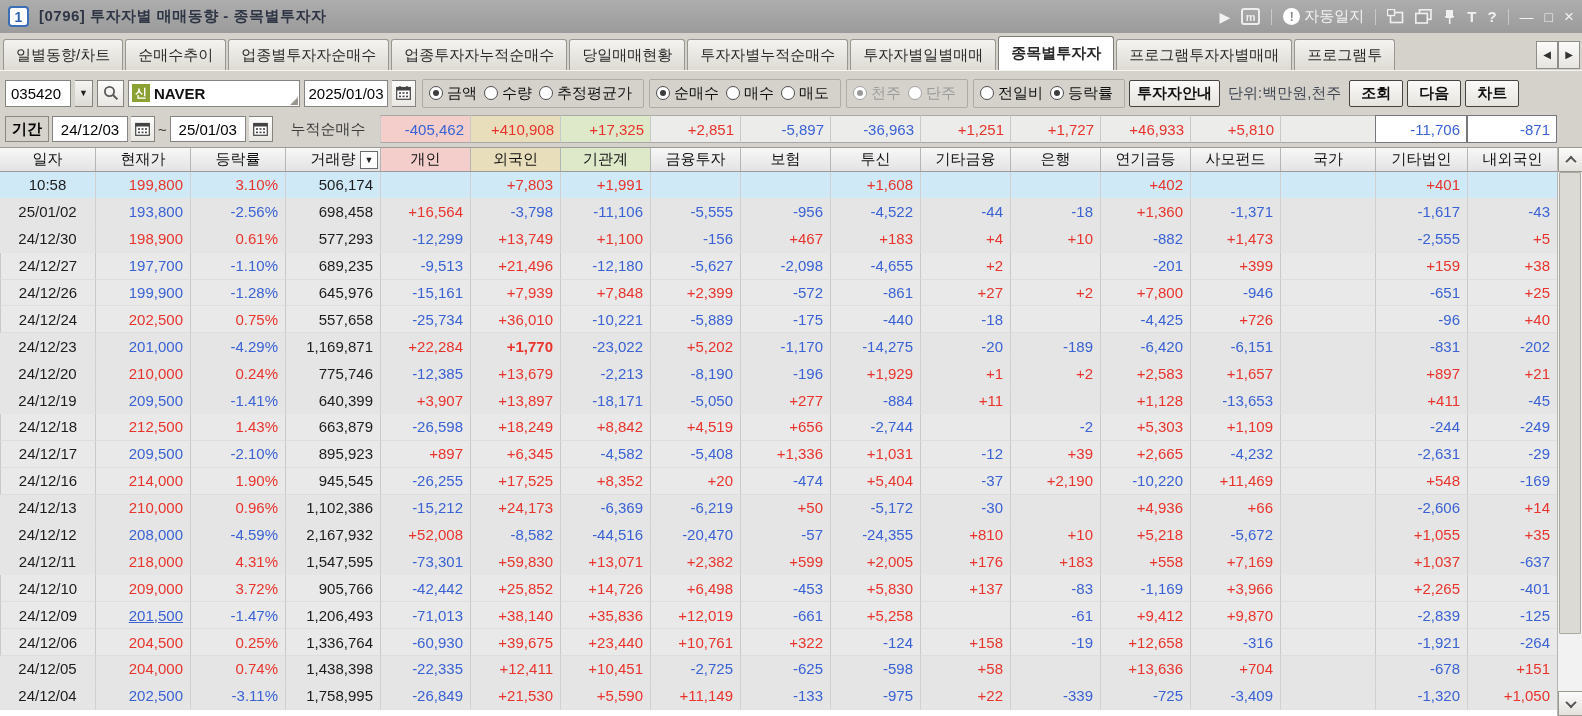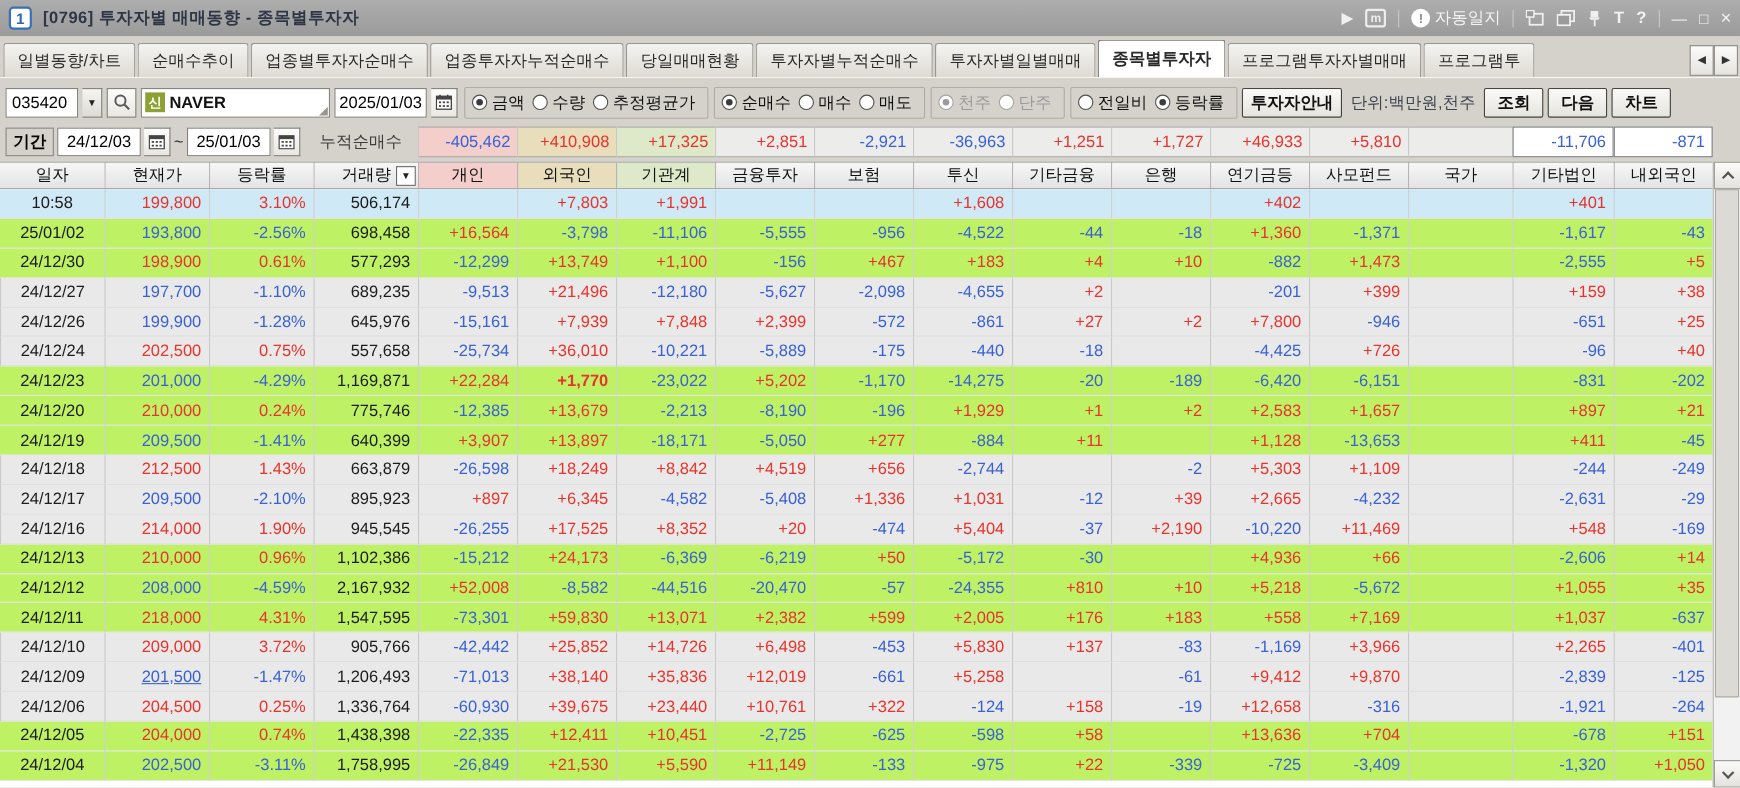--- a/index.html
+++ b/index.html
@@ -81,21 +81,21 @@
   
   .tablewrap { position:absolute; left:0; top:147px; width:1557px; height:569px; background:#fff; }
   .thead { display:flex; height:25px; border-top:1px solid #9a9a9a; border-bottom:1px solid #9a9a9a; }
   .hcell { background:linear-gradient(#f7f7f7,#e3e3e3); border-left:1px solid #b5b5b5; color:#111;
     display:flex; align-items:center; justify-content:center; font-size:15px; position:relative; }
   .hcell:first-child { border-left:none; }
   .hcell.pink { background:#f3cecb; } .hcell.tan { background:#e9debc; } .hcell.green { background:#dde9c9; }
   .sortbtn { position:absolute; right:2px; top:3px; width:18px; height:18px; border:1px solid #6b6b6b;
     background:#fff; font-size:9px; color:#222; display:flex; align-items:center; justify-content:center; }
   .tbody { height:538px; overflow:hidden; }
-  .row { display:flex; height:26.9px; background:#bef264; }
+  .row { display:flex; height:26.9px; background:#e5e5e5; }
   .row.band { background:#e9e9e9; }
   .row.selected { background:#cfe9f6; }
   .cell { display:flex; align-items:center; justify-content:flex-end; padding-right:7px; font-size:15px;
     color:#1c1c1c; border-left:1px solid #d0d0d0; border-bottom:1px solid #e4e4e4; white-space:nowrap; }
   .cell:first-child { justify-content:center; padding-right:0; border-left:none; }
   .row.band .cell { border-bottom:1px solid #dedede; border-left:1px solid #c9c9c9; }
   .pos { color:#e8342c; } .neg { color:#3a62d4; }
 
   
   .vscroll { position:absolute; left:1557px; top:147px; width:25px; height:569px; background:#f2f2f2;
@@ -291,21 +291,21 @@
       <div class="pcell tan" style="width: 90px;">
         <span class="pos">+410,908</span>
       </div>
       <div class="pcell green" style="width: 90px;">
         <span class="pos">+17,325</span>
       </div>
       <div class="pcell" style="width: 90px;">
         <span class="pos">+2,851</span>
       </div>
       <div class="pcell" style="width: 90px;">
-        <span class="neg">-2,921</span>
+        <span class="neg">-5,897</span>
       </div>
       <div class="pcell" style="width: 90px;">
         <span class="neg">-36,963</span>
       </div>
       <div class="pcell" style="width: 90px;">
         <span class="pos">+1,251</span>
       </div>
       <div class="pcell" style="width: 90px;">
         <span class="pos">+1,727</span>
       </div>

